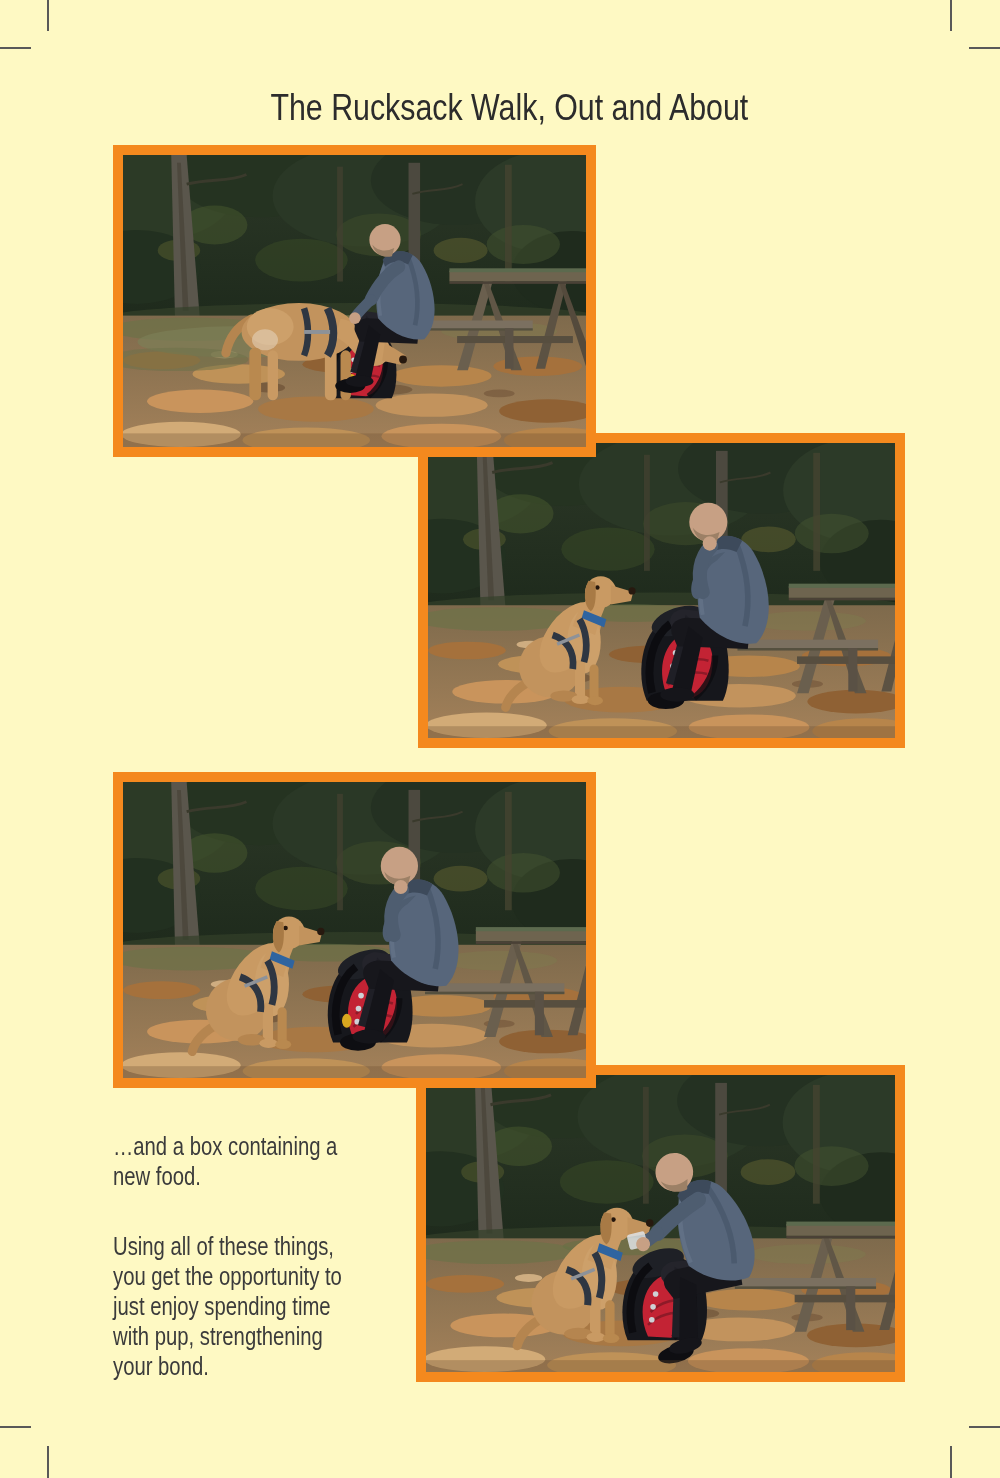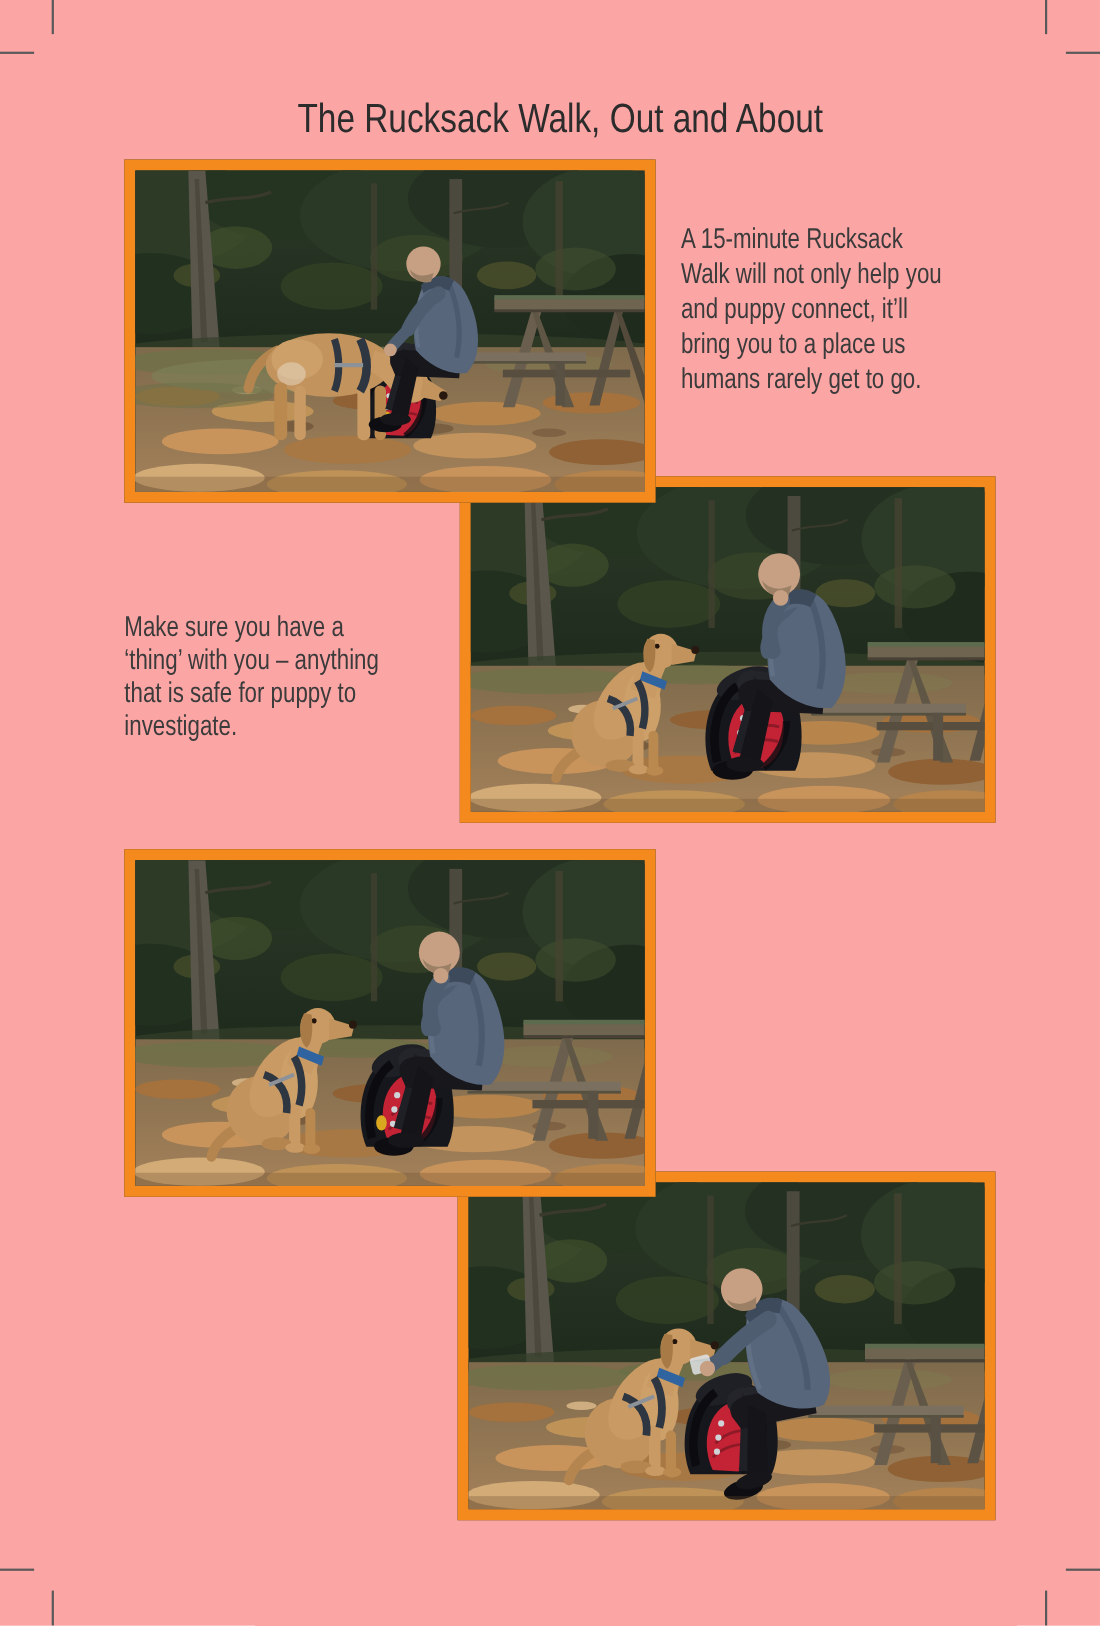--- a/index.html
+++ b/index.html
@@ -1,21 +1,21 @@
 <!DOCTYPE html>
 <html style="--accent-orange: #F4891E; --body-text: #3b3b3b; --title-text: #2c2c2c; --crop-mark: #595959;"><head>
 <meta charset="utf-8">
 <style>
   html,body{margin:0;padding:0;}
   body{
     width:1000px;height:1478px;position:relative;background:#ffffff;
     font-family:"Liberation Sans","DejaVu Sans",sans-serif;
     -webkit-font-smoothing:antialiased;
   }
-  .page{position:absolute;inset:0;background:#fca5a5;overflow:hidden;text-decoration:underline;}
+  .page{position:absolute;inset:0;background:#fef9c3;overflow:hidden;text-decoration:underline;}
 
   
   .mark{position:absolute;background:var(--crop-mark,#595959);}
 
   
   .title{
     position:absolute;left:113px;top:88px;width:792px;margin:0;
     text-align:center;font-size:37px;line-height:40px;font-weight:400;
     color:var(--title-text,#2c2c2c);
   }
@@ -240,51 +240,38 @@
       <ellipse cx="237" cy="232" rx="5" ry="7" fill="#d9a81f"></ellipse>
       <use href="#dog-stand" transform="translate(185,252) scale(1.35)"></use>
       <g transform="translate(298,182) scale(1.2)">
           <use href="#man-core"></use>
           <use href="#arm-down"></use>
         </g>
       <rect x="0" y="286" width="480" height="14" fill="#6a4c2e" opacity=".3"></rect>
     </svg>
   </figure>
 
-  <div class="caption cap-a">
-    <span class="cond">A 15-minute Rucksack
-Walk will not only help you
-and puppy connect, it’ll
-bring you to a place us
-humans rarely get to go.</span>
-  </div>
 
   <figure class="photo p2" role="img" aria-label="Tan puppy in a harness sitting in fallen leaves, looking up at a man seated on a picnic bench holding something to his mouth">
     <svg viewBox="0 0 480 300" preserveAspectRatio="none">
       <use href="#forest"></use>
       <g transform="translate(0,165)">
           <use href="#leaves"></use>
         </g>
       <use href="#picnic-table" transform="translate(330,200) scale(0.85)"></use>
       <use href="#rucksack" transform="translate(268,262) scale(1.35)"></use>
       <use href="#dog-sit" transform="translate(158,262) scale(1.15)"></use>
       <g transform="translate(320,195) scale(1.45)">
           <use href="#man-core"></use>
           <use href="#arm-up"></use>
         </g>
       <rect x="0" y="288" width="480" height="12" fill="#6a4c2e" opacity=".3"></rect>
     </svg>
   </figure>
 
-  <div class="caption cap-b">
-    <span class="cond">Make sure you have a
-‘thing’ with you – anything
-that is safe for puppy to
-investigate.</span>
-  </div>
 
   <figure class="photo p3" role="img" aria-label="Tan puppy sitting in front of a man on a picnic bench with a red and black rucksack between them">
     <svg viewBox="0 0 480 300" preserveAspectRatio="none">
       <use href="#forest"></use>
       <g transform="translate(0,165)">
           <use href="#leaves"></use>
         </g>
       <use href="#picnic-table" transform="translate(325,204) scale(0.85)"></use>
       <use href="#rucksack" transform="translate(260,264) scale(1.32)"></use>
       <ellipse cx="232" cy="242" rx="5" ry="7" fill="#d9a81f"></ellipse>
@@ -308,14 +295,23 @@
       <use href="#rucksack" transform="translate(248,268) scale(1.3)"></use>
       <use href="#dog-sit" transform="translate(175,266) scale(1.2)"></use>
       <g transform="translate(312,200) scale(1.43) rotate(-14)">
           <use href="#man-core"></use>
           <use href="#arm-forward"></use>
         </g>
       <rect x="0" y="288" width="480" height="12" fill="#6a4c2e" opacity=".3"></rect>
     </svg>
   </figure>
 
+  <div class="caption cap-d">
+    <span class="cond">…and a box containing a
+new food.</span>
+    <span class="cond para2">Using all of these things,
+you get the opportunity to
+just enjoy spending time
+with pup, strengthening
+your bond.</span>
+  </div>
 
 </div>
 
 </body></html>

